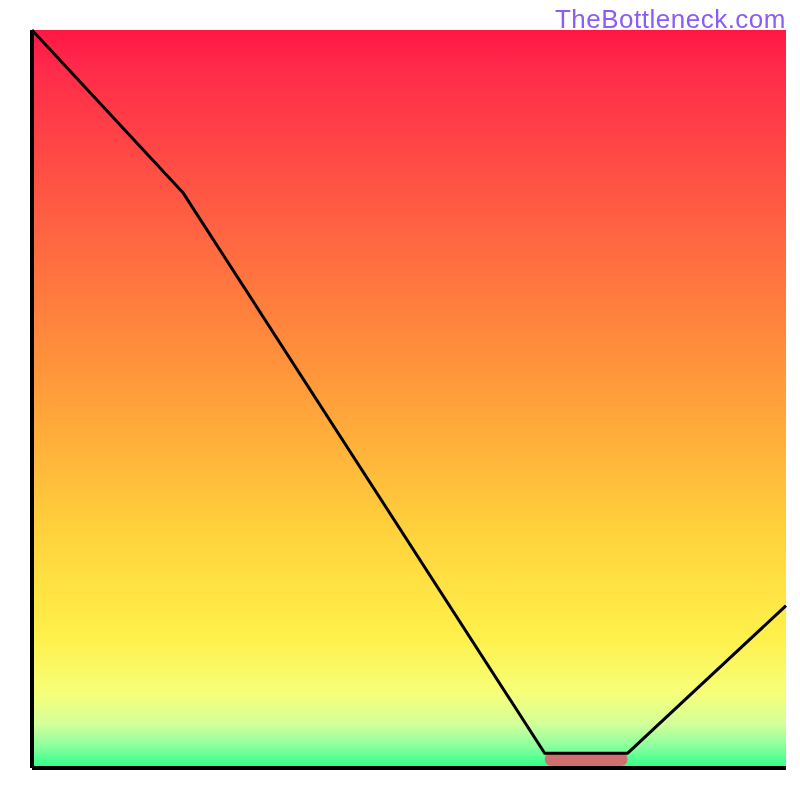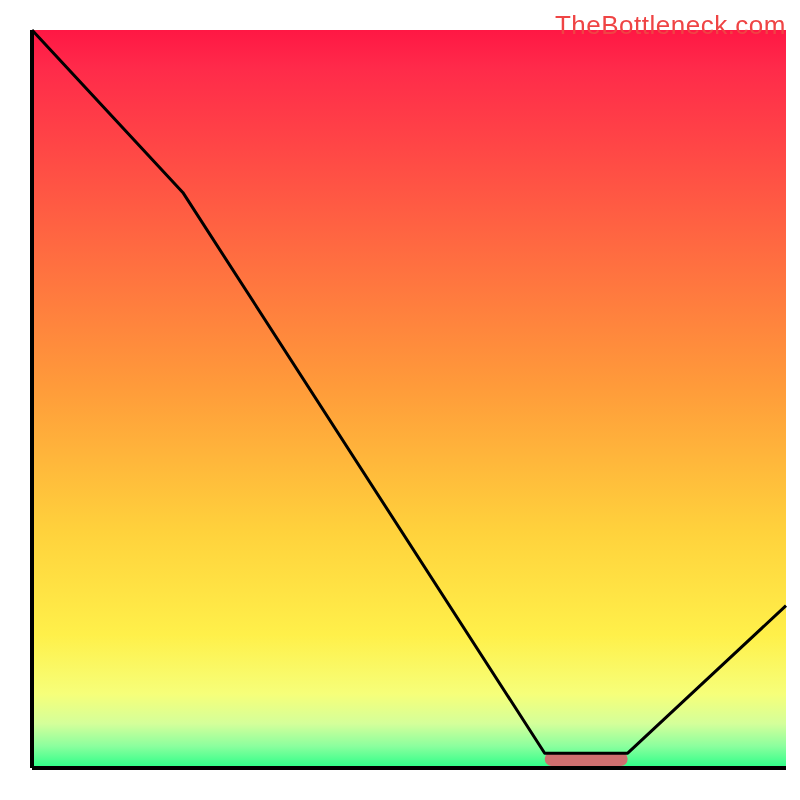--- a/index.html
+++ b/index.html
@@ -14,24 +14,23 @@
     position: relative;
     width: 800px;
     height: 800px;
   }
   .watermark {
     position: absolute;
     top: 4px;
     right: 14px;
     font-family: Arial, Helvetica, sans-serif;
     font-size: 26px;
-    color: #ef4444;
+    color: #8b5cf6;
     letter-spacing: 0.5px;
     z-index: 10;
-    margin-top: 6px;
   }
   svg {
     display: block;
   }
 </style>
 </head>
 <body>
 
 <div class="chart-container">
   <div class="watermark">TheBottleneck.com</div>

